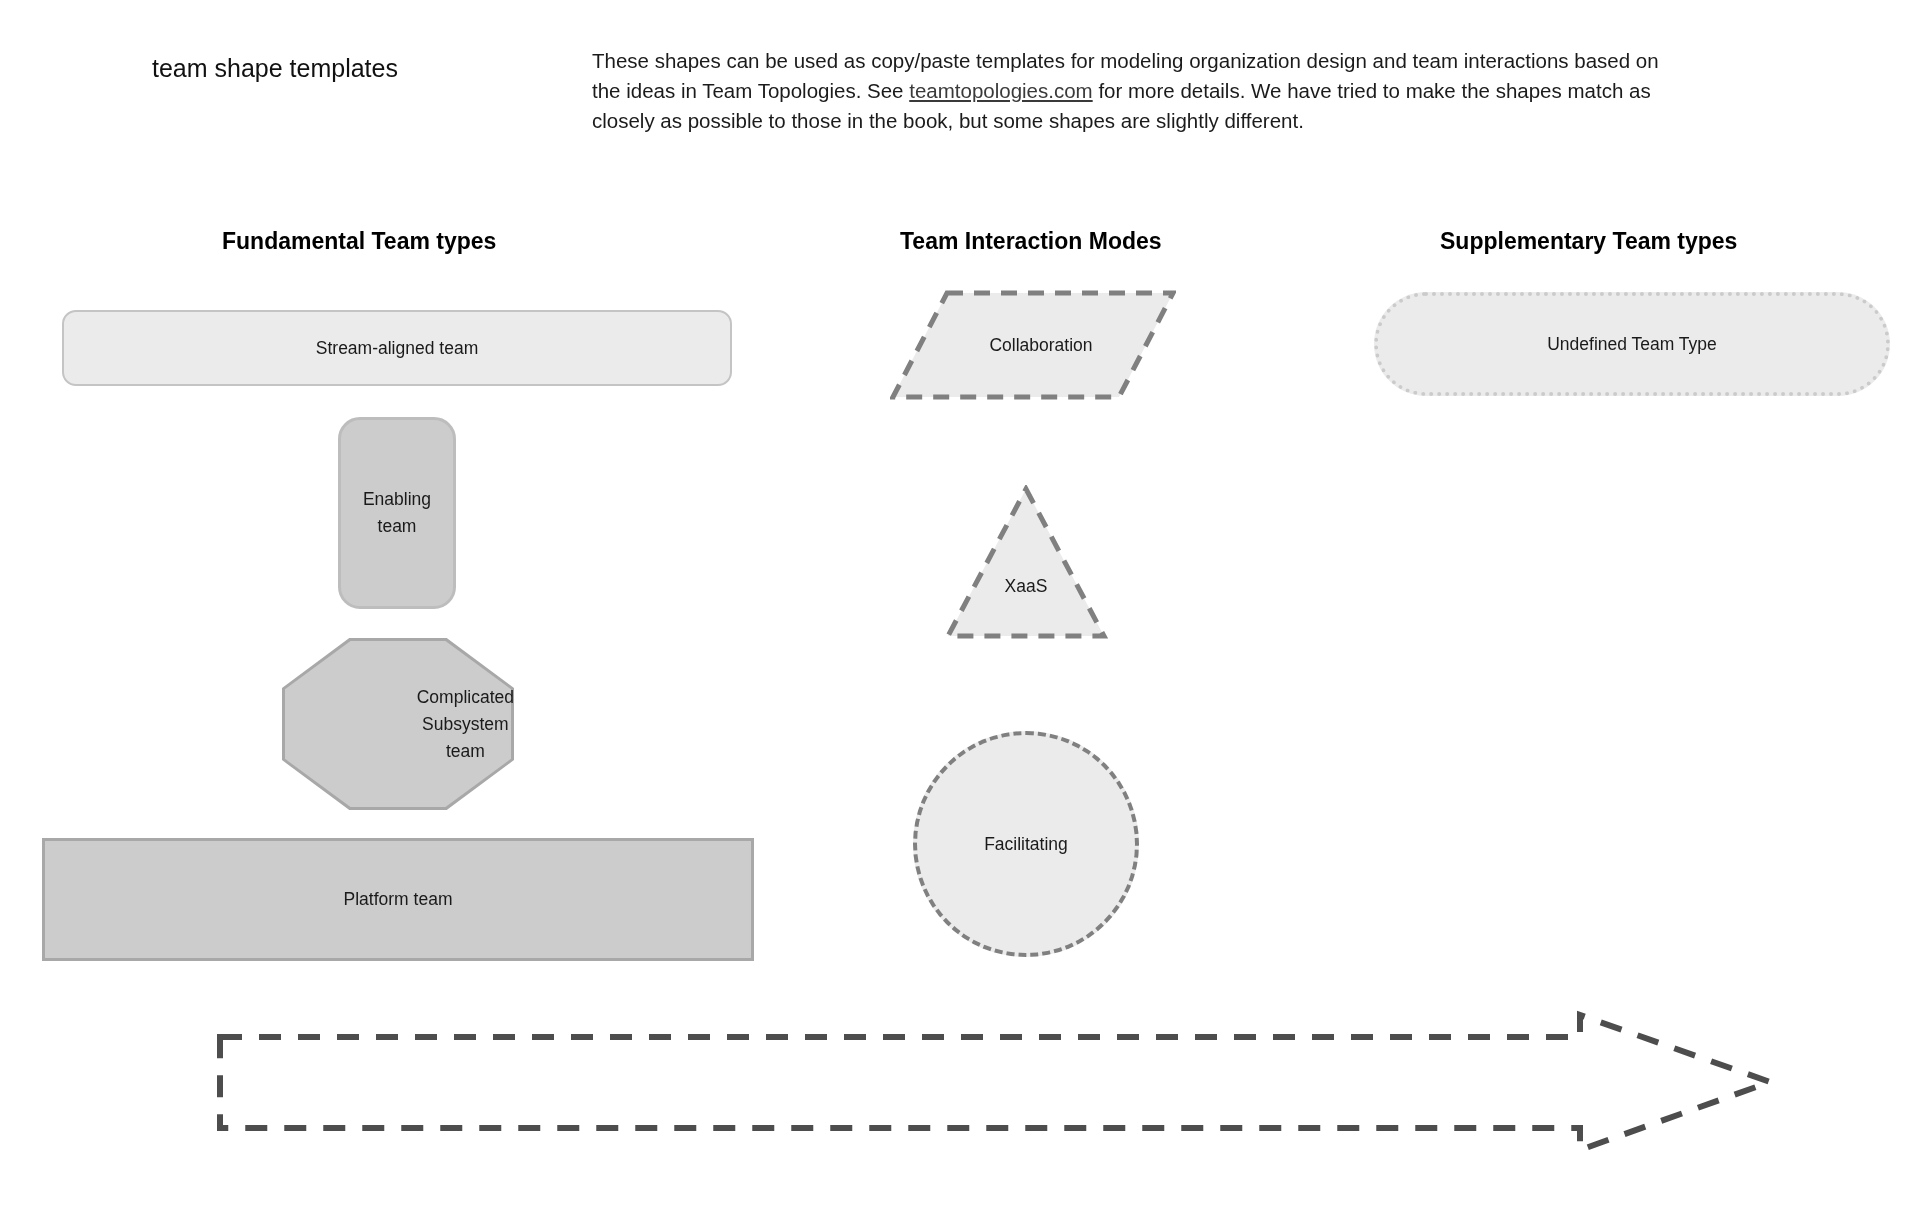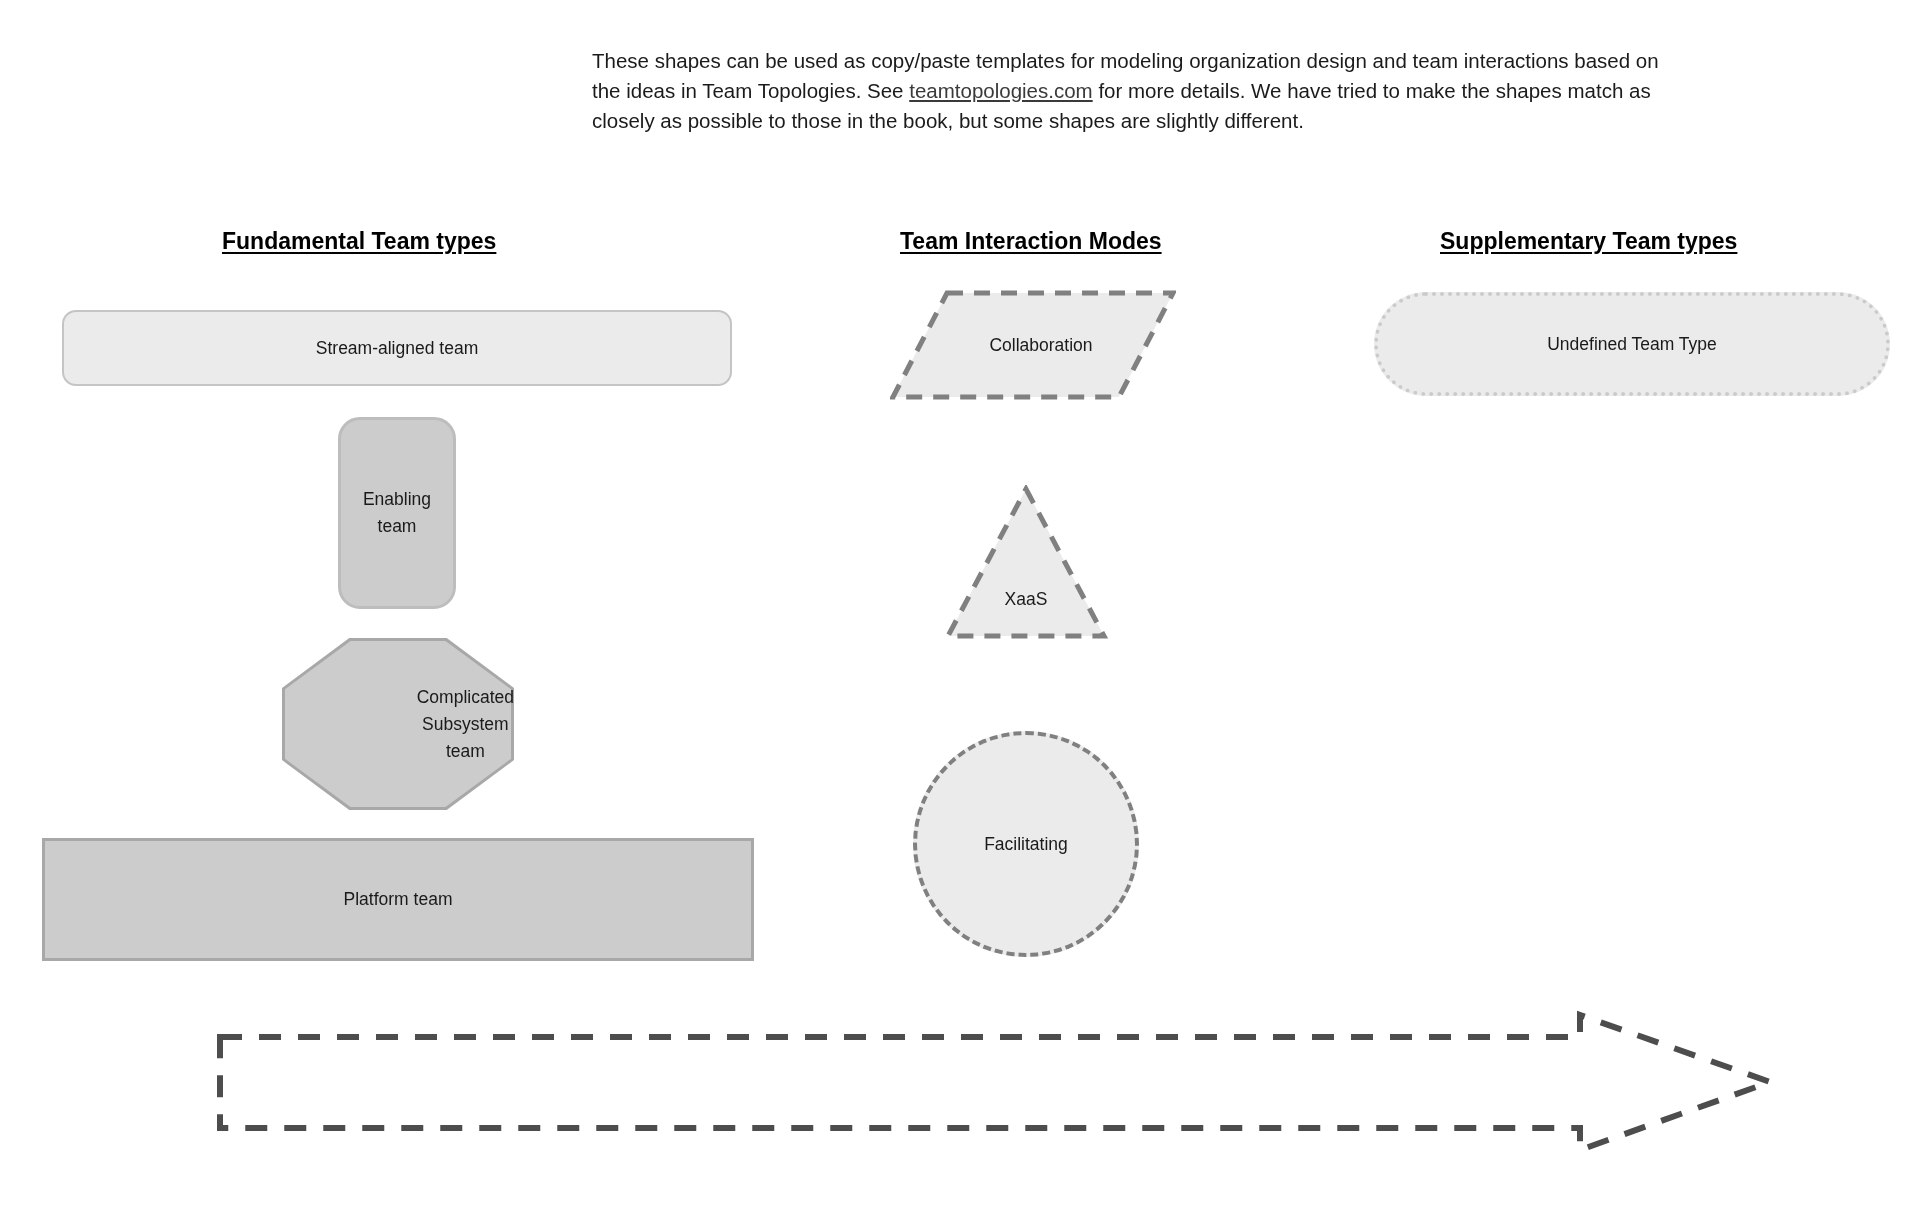--- a/index.html
+++ b/index.html
@@ -10,21 +10,21 @@
   #header-title{position:absolute;left:152px;top:50px;width:300px;}
   #header-title .t1{font-size:25px;font-weight:bold;line-height:33px;color:#111;}
   #header-title .t2{font-size:25px;font-weight:normal;line-height:36px;color:#111;}
 
   #header-desc{position:absolute;left:592px;top:46px;width:1090px;
       font-size:20.5px;line-height:30px;color:#1b1b1b;}
   #header-desc .lnk{color:#3a3a3a;text-decoration:underline;cursor:pointer;}
 
   
   .col-head{position:absolute;font-size:23px;font-weight:bold;color:#000;
-      text-decoration:underline;text-underline-offset:3px;white-space:nowrap;}
+      text-underline-offset:3px;white-space:nowrap;}
   #head-fundamental{left:222px;top:228px;}
   #head-interaction{left:900px;top:228px;}
   #head-supplementary{left:1440px;top:228px;}
 
   
   .lbl{font-size:17.5px;color:#1a1a1a;text-align:center;line-height:27px;
        white-space:pre-line;position:relative;z-index:2;}
 
   
   #shape-stream-aligned{position:absolute;left:62px;top:310px;width:670px;height:76px;
@@ -51,40 +51,41 @@
 
   
   #shape-collaboration{position:absolute;left:890px;top:290px;width:286px;height:110px;
       display:flex;align-items:center;justify-content:center;}
   #shape-collaboration svg{position:absolute;left:0;top:0;}
   #shape-collaboration .lbl{transform:translateX(8px);}
 
   #shape-xaas{position:absolute;left:944px;top:485px;width:164px;height:155px;
       display:flex;align-items:flex-end;justify-content:center;}
   #shape-xaas svg{position:absolute;left:0;top:0;}
-  #shape-xaas .lbl{margin-bottom:27px;}
+  #shape-xaas .lbl{margin-bottom:40px;}
 
   #shape-facilitating{position:absolute;left:913px;top:731px;width:226px;height:226px;
       background:#ebebeb;border:4px dashed #808080;border-radius:50%;
       display:flex;align-items:center;justify-content:center;box-sizing:border-box;}
 
   
   #shape-undefined{position:absolute;left:1374px;top:292px;width:516px;height:104px;
       background:#ebebeb;border:4px dotted #cbcbcb;border-radius:58px;
       display:flex;align-items:center;justify-content:center;box-sizing:border-box;}
 
   
   #shape-flow{position:absolute;left:215px;top:1010px;width:1560px;height:145px;}
   #shape-flow svg{position:absolute;left:0;top:0;}
   #shape-flow .lbl{position:absolute;left:0;top:60px;width:1320px;text-align:center;}
 </style>
 </head>
 <body>
 
 <div id="header-title">
+  <div class="t2">team shape templates</div>
 </div>
 
 <div id="header-desc"><span>These shapes can be used as copy/paste templates for modeling organization design and team interactions based on the ideas in Team Topologies. See </span><span class="lnk">teamtopologies.com</span><span> for more details. We have tried to make the shapes match as closely as possible to those in the book, but some shapes are slightly different.</span></div>
 
 <div class="col-head" id="head-fundamental">Fundamental Team types</div>
 <div class="col-head" id="head-interaction">Team Interaction Modes</div>
 <div class="col-head" id="head-supplementary">Supplementary Team types</div>
 
 <div id="shape-stream-aligned">
   <div class="lbl">Stream-aligned team</div>

